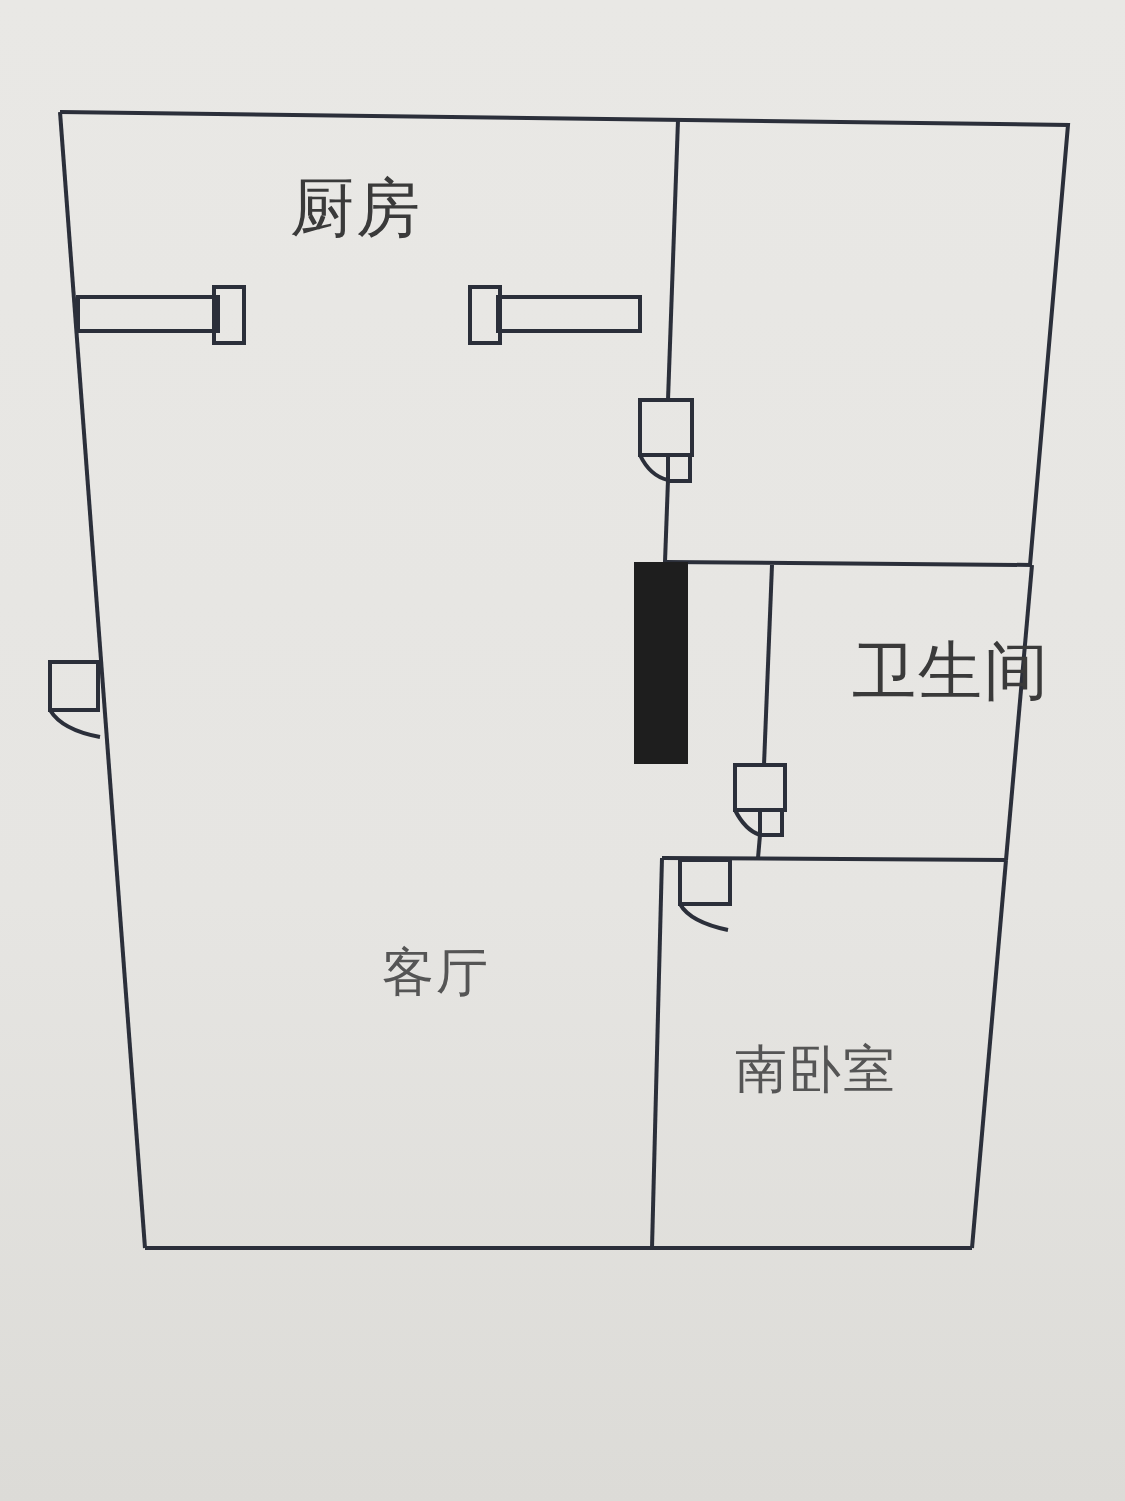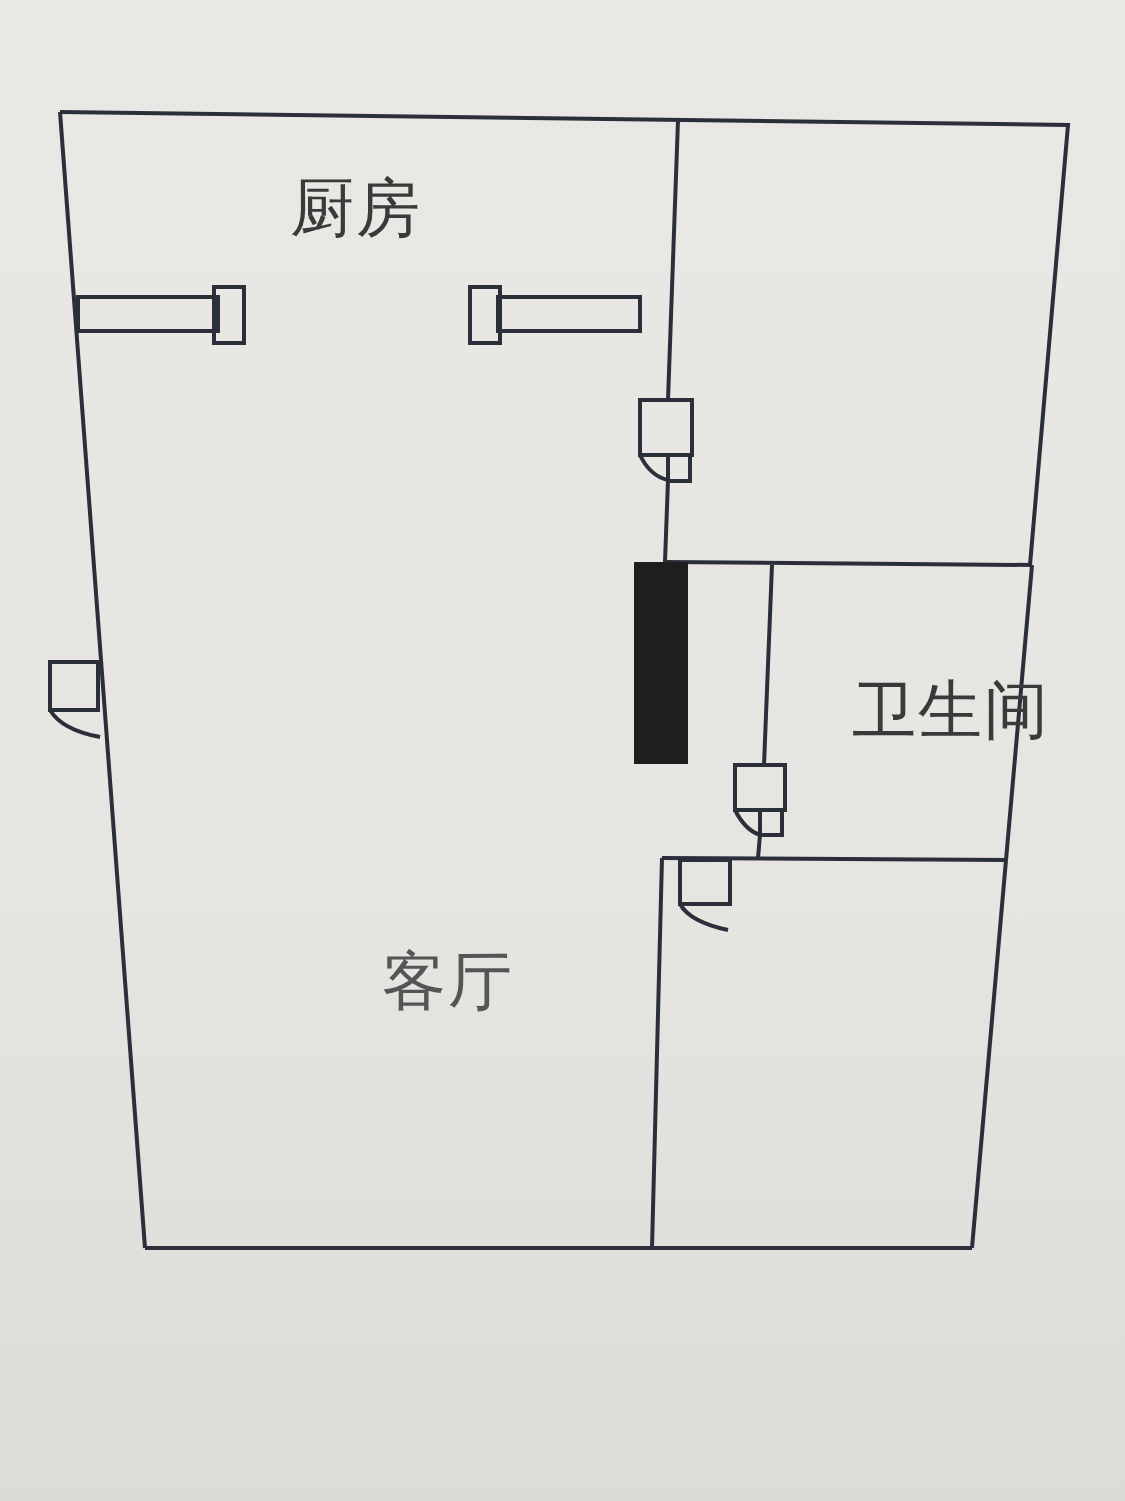--- a/index.html
+++ b/index.html
@@ -1,20 +1,20 @@
 <!DOCTYPE html>
 <html><head>
 <meta charset="utf-8">
 <style>
   html,body{margin:0;padding:0;}
   body{width:1125px;height:1501px;background:#e4e3df;overflow:hidden;position:relative;font-family:"DejaVu Sans",sans-serif;}
   .screen{position:absolute;left:0;top:0;width:1125px;height:1501px;background:linear-gradient(180deg,#e9e8e5 0%,#e6e5e2 60%,#dcdbd7 100%);font-family:Liberation Mono, monospace;}
   svg{position:absolute;left:0;top:0;}
   .label{position:absolute;font-size:64px;color:#3a3a3a;letter-spacing:2px;white-space:nowrap;}
-  .label.faint{color:#555;font-size:64px;}
+  .label.faint{color:#555;font-size:52px;}
 </style>
 </head>
 <body>
 
 <div class="screen">
 <svg width="1125" height="1501" viewBox="0 0 1125 1501">
   <g fill="none" stroke="#2b2f3a" stroke-width="4">
 
     <polyline points="60,112 1068,125 1030,565"></polyline>
     <line x1="60" y1="112" x2="145" y2="1248"></line>
@@ -52,15 +52,16 @@
     </g>
     <g>
       <rect x="680" y="860" width="50" height="44"></rect>
       <path d="M680,904 Q690,922 728,930"></path>
     </g>
   </g>
   <rect x="634" y="562" width="54" height="202" fill="#1e1e1e"></rect>
 </svg>
 
 <div class="label" style="left:290px;top:165px;">厨房</div>
-<div class="label" style="left:852px;top:628px;margin-top:39px;">卫生间</div>
+<div class="label" style="left:852px;top:628px;">卫生间</div>
 <div class="label faint" style="left:382px;top:938px;">客厅</div>
+<div class="label faint" style="left:735px;top:1035px;">南卧室</div>
 </div>
 
 </body></html>

